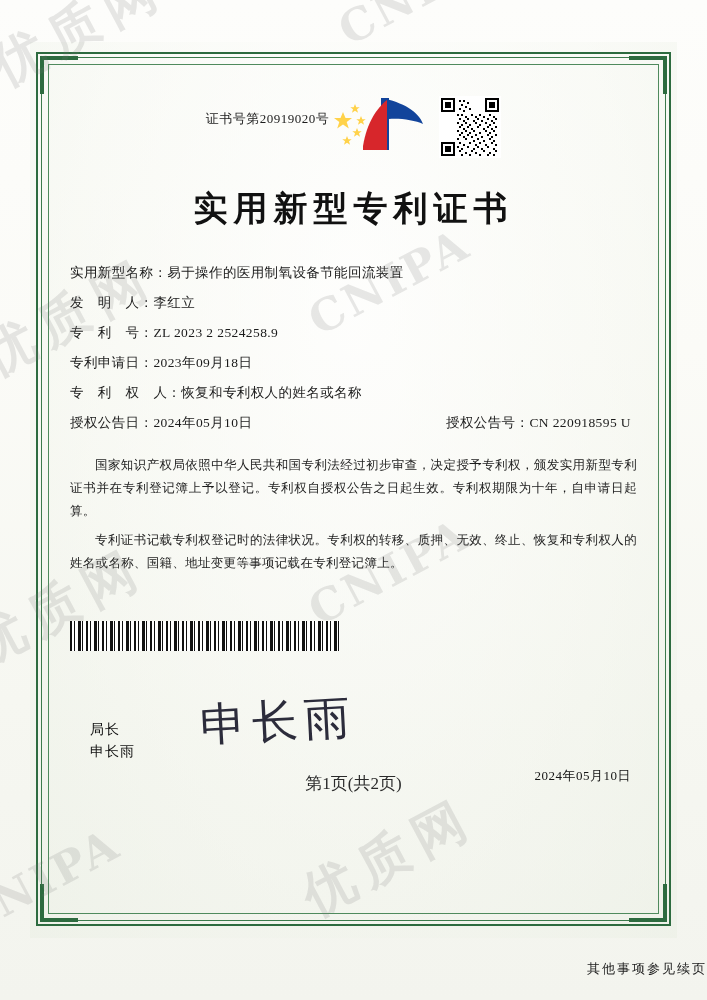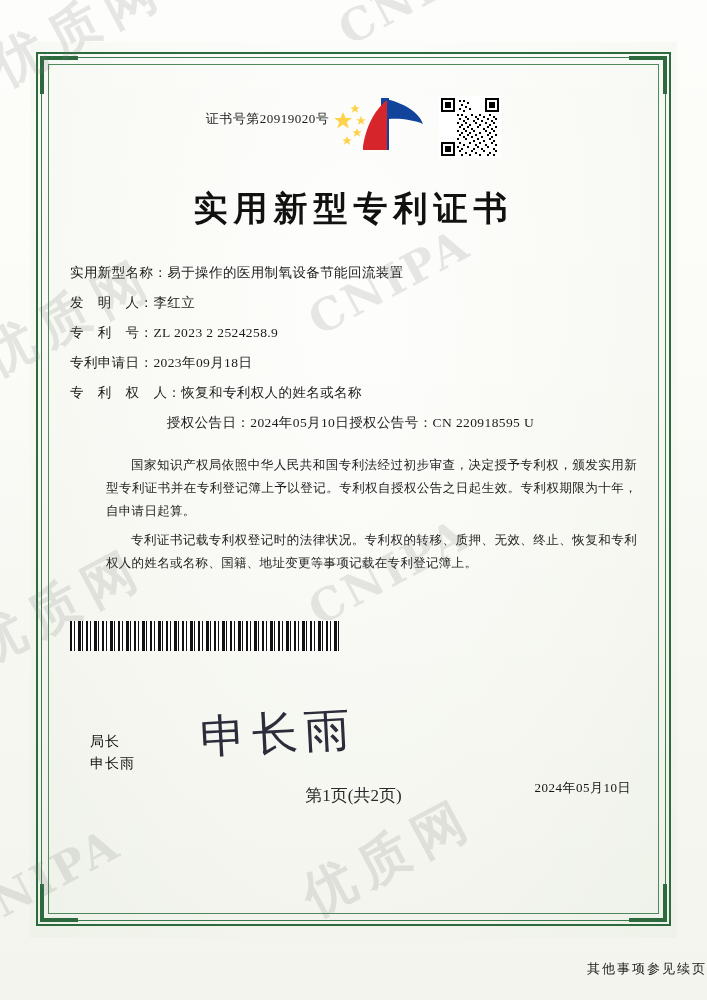--- a/index.html
+++ b/index.html
@@ -116,35 +116,34 @@
     line-height: 30px;
     color: #1b1b1b;
     white-space: nowrap;
     letter-spacing: 0.4px;
   }
   .field .lbl { display: inline-block; }
   .field .val { }
 
   .row-two {
     display: flex;
-    justify-content: center;
+    justify-content: space-between;
     align-items: baseline;
   }
   .row-two .field { flex: 0 0 auto; }
   .row-two .right { padding-right: 6px; }
 
   .para {
     font-size: 12.5px;
     line-height: 23px;
     text-align: justify;
     text-indent: 2em;
     margin-top: 16px;
     color: #1d1d1d;
     letter-spacing: 0.3px;
-    margin-left: 36px;
   }
   .para.second { margin-top: 6px; }
 
   .barcode {
     margin-top: 46px;
     height: 30px;
     width: 270px;
     background: repeating-linear-gradient(
       90deg,
       #111 0px, #111 2px,
@@ -152,21 +151,21 @@
       #111 4px, #111 5px,
       #fff 5px, #fff 8px,
       #111 8px, #111 11px,
       #fff 11px, #fff 12px,
       #111 12px, #111 13px,
       #fff 13px, #fff 16px
     );
   }
 
   .sign-block {
-    margin-top: 52px;
+    margin-top: 40px;
     position: relative;
     height: 96px;
   }
   .sign-left {
     font-size: 14px;
     line-height: 22px;
     letter-spacing: 1px;
     position: absolute;
     left: 20px;
     top: 28px;

